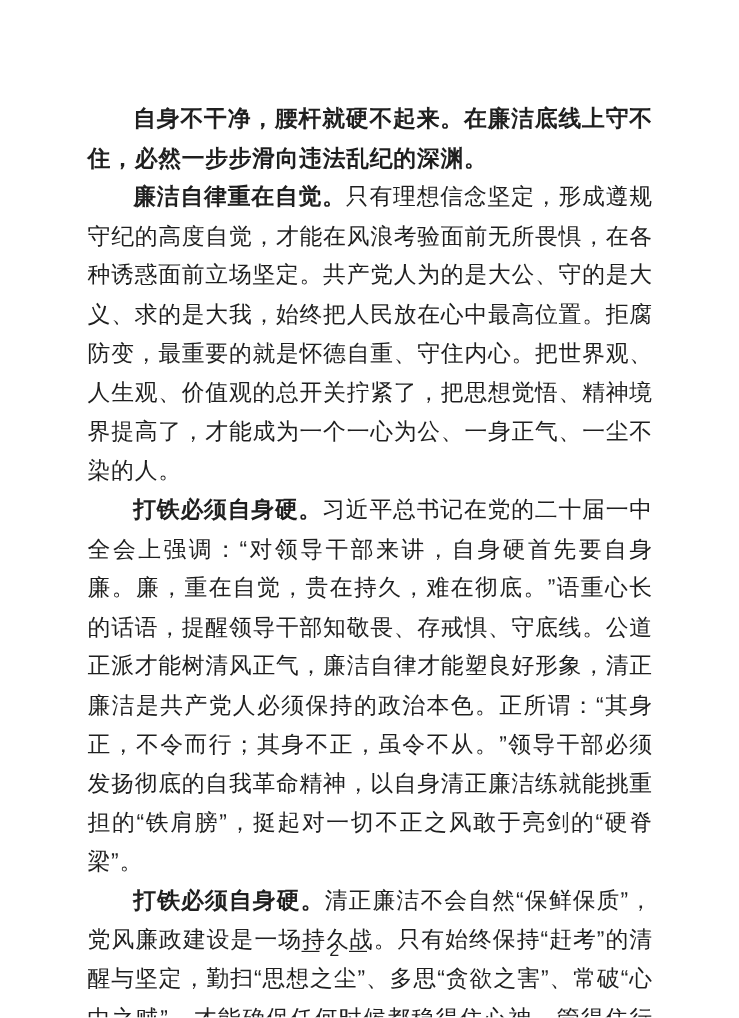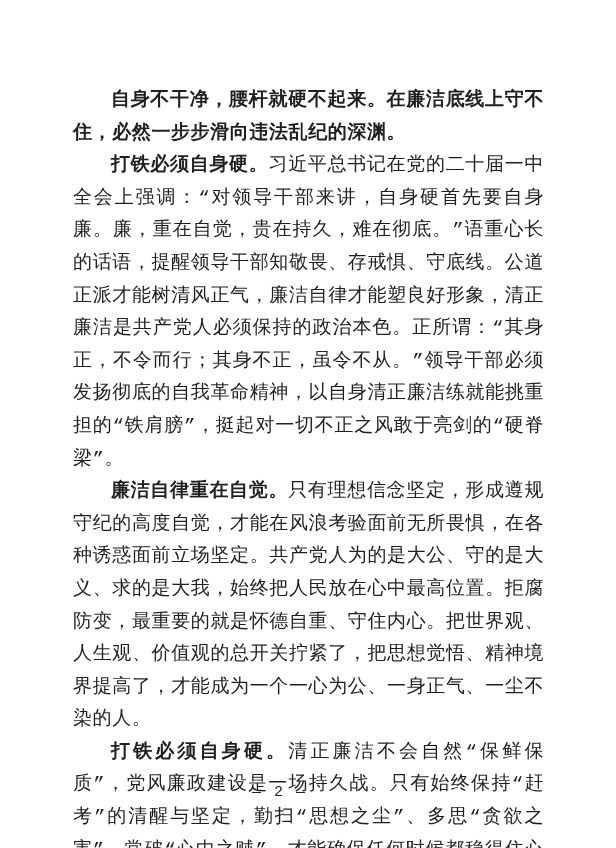--- a/index.html
+++ b/index.html
@@ -6,21 +6,21 @@
     margin: 0;
     padding: 0;
     background: #ffffff;
   }
   .page {
     position: relative;
     width: 559px;
     height: 848px;
     background: #ffffff;
     overflow: hidden;
-    font-family: Liberation Mono, monospace;
+    font-family: Liberation Sans, sans-serif;
     color: #1f1f1f;
   }
   .content {
     position: absolute;
     top: 84px;
     left: 73px;
     width: 471px;
   }
   .para {
     margin: 0;
@@ -54,25 +54,25 @@
 
 <div class="page">
 
   <div class="content">
 
     <p class="para all-bold">
       <span class="lead">自身不干净，腰杆就硬不起来。在廉洁底线上守不住，必然一步步滑向违法乱纪的深渊。</span><span></span>
     </p>
 
     <p class="para">
-      <span class="lead">打铁必须自身硬。</span><span>习近平总书记在党的二十届一中全会上强调：“对领导干部来讲，自身硬首先要自身廉。廉，重在自觉，贵在持久，难在彻底。”语重心长的话语，提醒领导干部知敬畏、存戒惧、守底线。公道正派才能树清风正气，廉洁自律才能塑良好形象，清正廉洁是共产党人必须保持的政治本色。正所谓：“其身正，不令而行；其身不正，虽令不从。”领导干部必须发扬彻底的自我革命精神，以自身清正廉洁练就能挑重担的“铁肩膀”，挺起对一切不正之风敢于亮剑的“硬脊梁”。</span>
+      <span class="lead">廉洁自律重在自觉。</span><span>只有理想信念坚定，形成遵规守纪的高度自觉，才能在风浪考验面前无所畏惧，在各种诱惑面前立场坚定。共产党人为的是大公、守的是大义、求的是大我，始终把人民放在心中最高位置。拒腐防变，最重要的就是怀德自重、守住内心。把世界观、人生观、价值观的总开关拧紧了，把思想觉悟、精神境界提高了，才能成为一个一心为公、一身正气、一尘不染的人。</span>
     </p>
 
     <p class="para">
-      <span class="lead">廉洁自律重在自觉。</span><span>只有理想信念坚定，形成遵规守纪的高度自觉，才能在风浪考验面前无所畏惧，在各种诱惑面前立场坚定。共产党人为的是大公、守的是大义、求的是大我，始终把人民放在心中最高位置。拒腐防变，最重要的就是怀德自重、守住内心。把世界观、人生观、价值观的总开关拧紧了，把思想觉悟、精神境界提高了，才能成为一个一心为公、一身正气、一尘不染的人。</span>
+      <span class="lead">打铁必须自身硬。</span><span>习近平总书记在党的二十届一中全会上强调：“对领导干部来讲，自身硬首先要自身廉。廉，重在自觉，贵在持久，难在彻底。”语重心长的话语，提醒领导干部知敬畏、存戒惧、守底线。公道正派才能树清风正气，廉洁自律才能塑良好形象，清正廉洁是共产党人必须保持的政治本色。正所谓：“其身正，不令而行；其身不正，虽令不从。”领导干部必须发扬彻底的自我革命精神，以自身清正廉洁练就能挑重担的“铁肩膀”，挺起对一切不正之风敢于亮剑的“硬脊梁”。</span>
     </p>
 
     <p class="para">
       <span class="lead">打铁必须自身硬。</span><span>清正廉洁不会自然“保鲜保质”，党风廉政建设是一场持久战。只有始终保持“赶考”的清醒与坚定，勤扫“思想之尘”、多思“贪欲之害”、常破“心中之贼”，才能确保任何时候都稳得住心神、管得住行为、守得住清白。参加</span>
     </p>
 
   </div>
 
   <div class="footer">
     <span>— 2 —</span>

